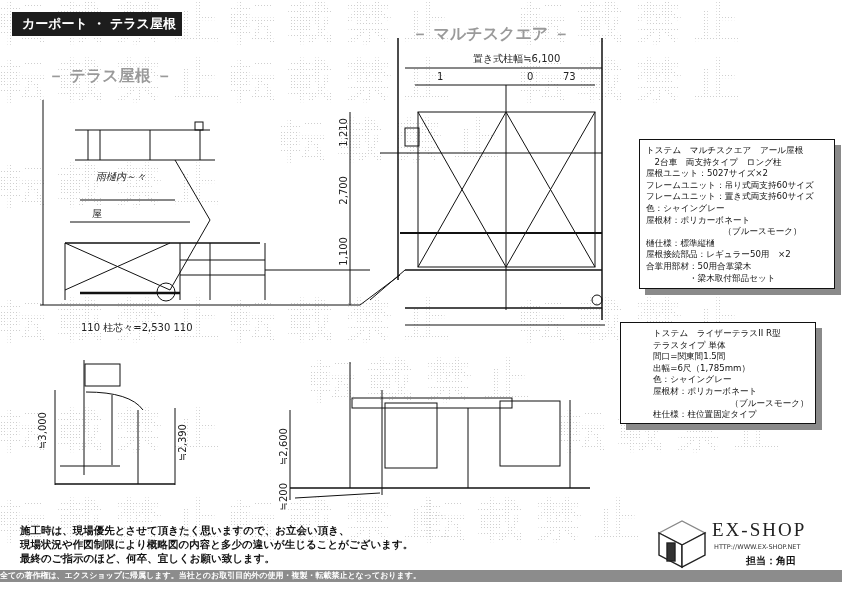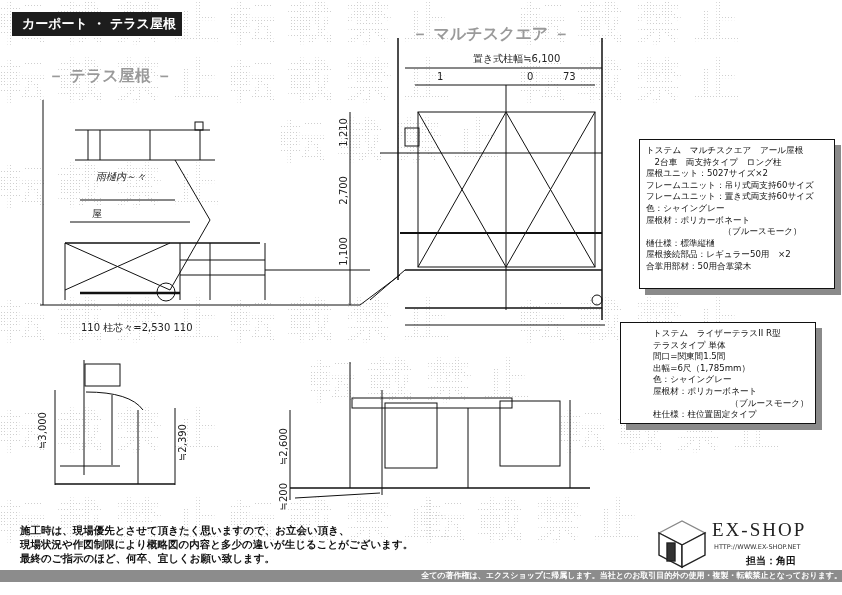--- a/index.html
+++ b/index.html
@@ -11,21 +11,21 @@
         background-size:3px 3px; -webkit-background-clip:text; background-clip:text; white-space:nowrap; }
   .wm-row { position:absolute; left:0; width:842px; height:60px; }
   .title-bar { position:absolute; left:12px; top:12px; width:170px; height:24px; background:#1d1d1d;
                color:#fff; font-weight:bold; font-size:13px; line-height:24px; padding-left:10px; box-sizing:border-box; }
   .section-title { position:absolute; color:#9a9a9a; font-weight:bold; font-size:16px; }
   .spec-box { position:absolute; background:#fff; border:1.5px solid #111; font-size:8.6px; line-height:11.6px;
               padding:5px 6px; box-sizing:border-box; box-shadow:6px 6px 0 #8a8a8a; }
   .spec-box div { white-space:nowrap; }
   .note { position:absolute; left:20px; top:523px; font-size:10.5px; line-height:14px; font-weight:bold; }
   .footer-bar { position:absolute; left:0; top:570px; width:842px; height:12px; background:#8c8c8c;
-                color:#fff; font-size:8px; line-height:12px; text-align:right; font-weight:bold; }
+                color:#fff; font-size:8px; line-height:12px; text-align:left; font-weight:bold; }
   .logo { position:absolute; left:654px; top:513px; width:180px; height:55px; }
   .logo-text { position:absolute; left:58px; top:6px; font-size:19px; letter-spacing:2px; color:#222; font-family:Liberation Serif, serif; }
   .logo-url { position:absolute; left:60px; top:30px; font-size:6.5px; color:#333; }
   .logo-staff { position:absolute; left:92px; top:41px; font-size:10px; font-weight:bold; }
   .dim-text { position:absolute; font-size:10px; color:#222; white-space:nowrap; }
   .vtext { writing-mode:vertical-rl; transform:rotate(180deg); }
   svg { position:absolute; left:0; top:0; }
 </style>
 </head>
 <body>
@@ -146,20 +146,21 @@
   <div>　2台車　両支持タイプ　ロング柱</div>
   <div>屋根ユニット：5027サイズ×2</div>
   <div>フレームユニット：吊り式両支持60サイズ</div>
   <div>フレームユニット：置き式両支持60サイズ</div>
   <div>色：シャイングレー</div>
   <div>屋根材：ポリカーボネート</div>
   <div>　　　　　　　　　（ブルースモーク）</div>
   <div>樋仕様：標準縦樋</div>
   <div>屋根接続部品：レギュラー50用　×2</div>
   <div>合掌用部材：50用合掌梁木</div>
+  <div>　　　　　・梁木取付部品セット</div>
 </div>
 
 <div class="spec-box" style="left:620px;top:322px;width:196px;height:102px;padding-left:32px;">
   <div>トステム　ライザーテラスII R型</div>
   <div>テラスタイプ 単体</div>
   <div>間口=関東間1.5間</div>
   <div>出幅=6尺（1,785mm）</div>
   <div>色：シャイングレー</div>
   <div>屋根材：ポリカーボネート</div>
   <div>　　　　　　　　　（ブルースモーク）</div>

